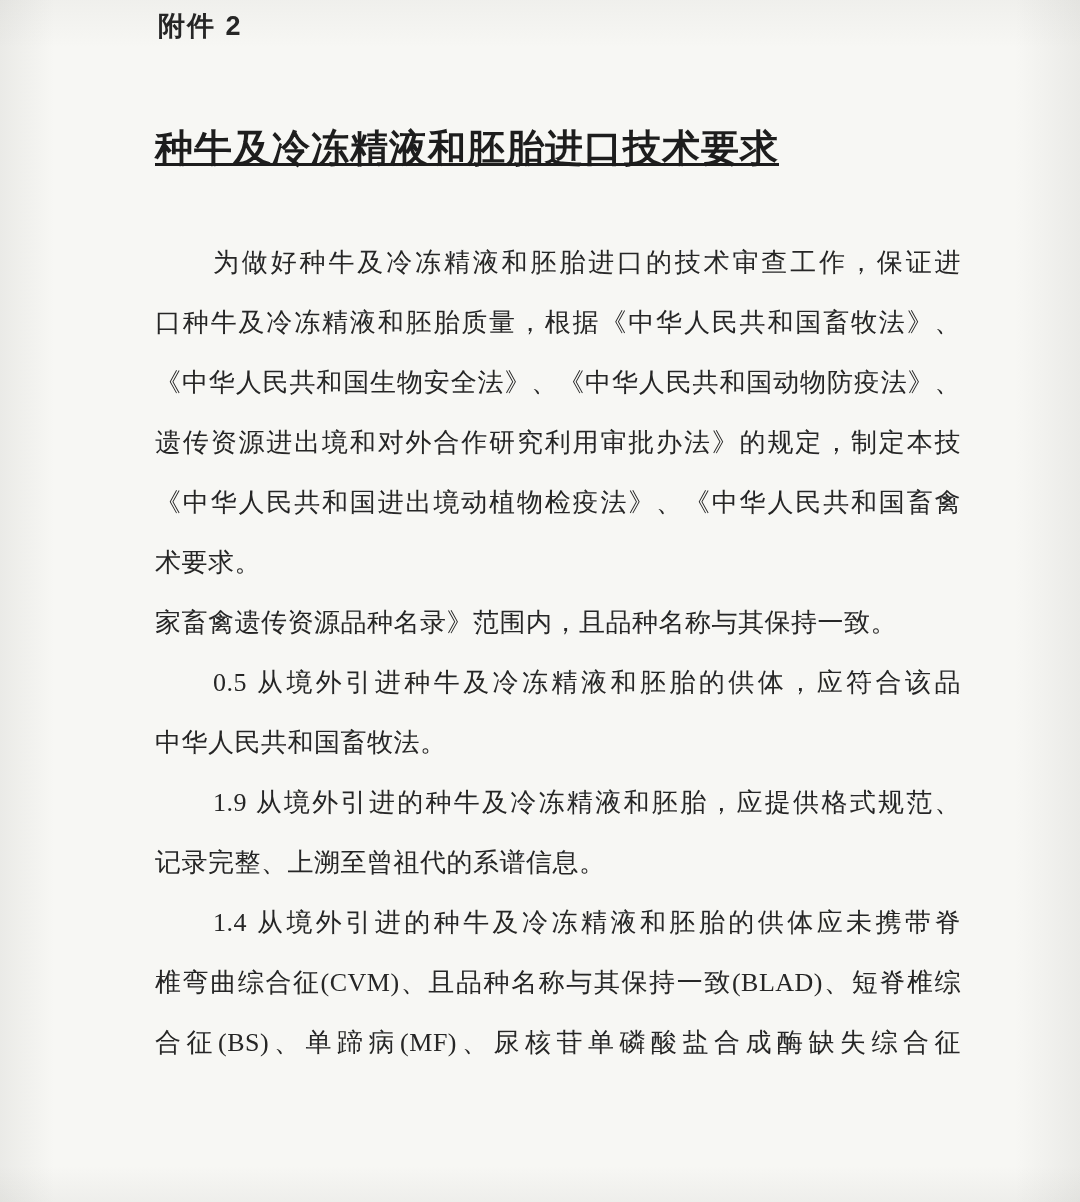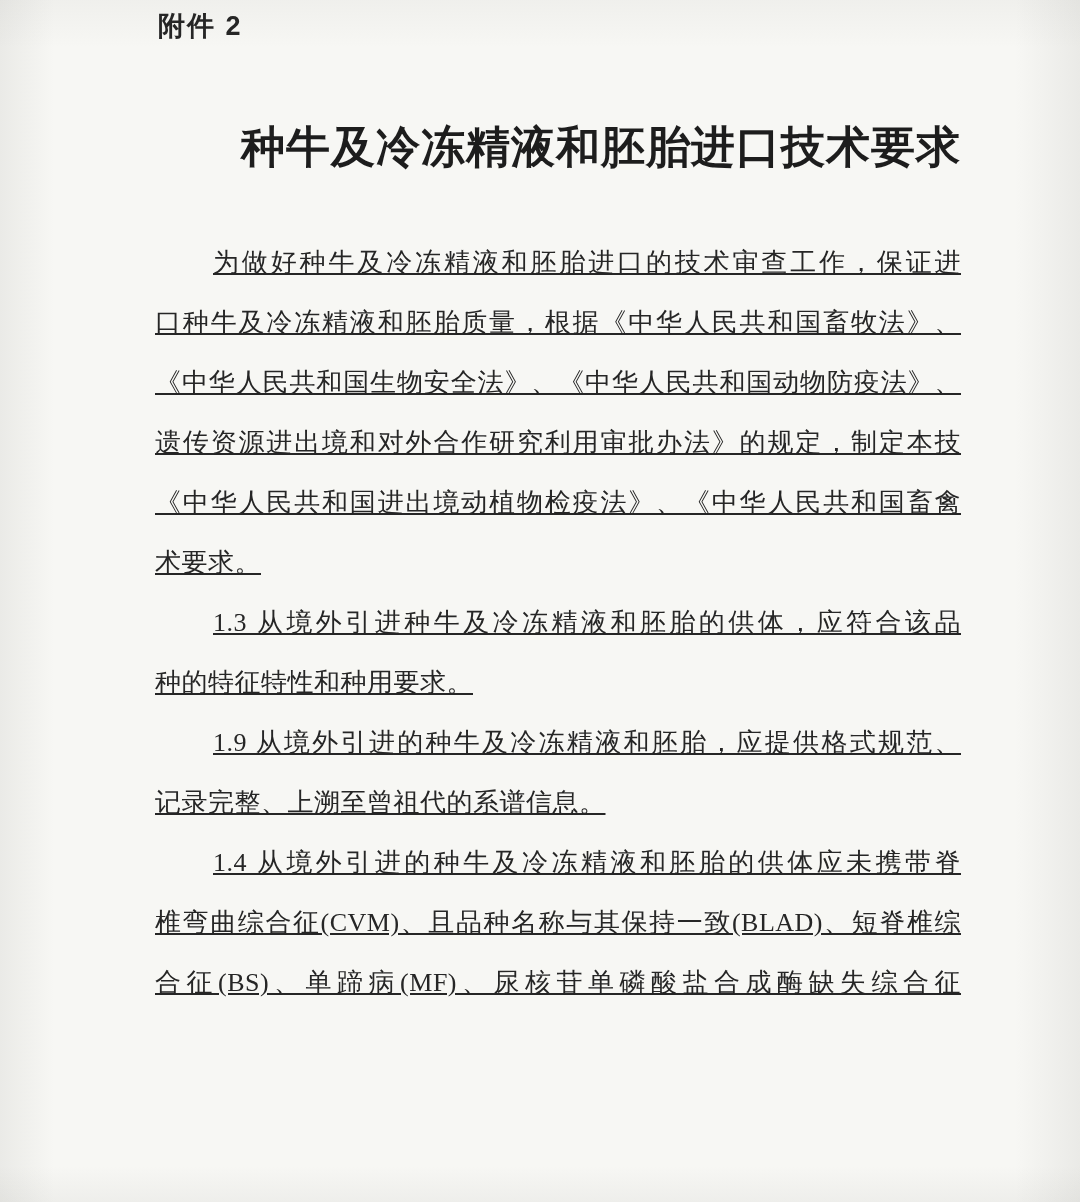--- a/index.html
+++ b/index.html
@@ -37,41 +37,41 @@
     line-height: 36px;
     font-weight: 600;
     letter-spacing: 2px;
   }
   .doc-title {
     position: absolute;
     left: 155px;
     top: 124px;
     width: 806px;
     margin: 0;
-    text-align: right;
-    font-size: 44px;
+    text-align: left;
+    font-size: 38px;
     line-height: 48px;
     font-weight: bold;
     letter-spacing: 1px;
     color: #1d1d1d;
+    text-decoration: underline;
   }
   .doc-body {
     position: absolute;
     left: 155px;
     top: 233px;
     width: 806px;
     font-size: 26px;
     letter-spacing: 0.5px;
   }
   .line {
     height: 60px;
     line-height: 60px;
     white-space: nowrap;
     text-align: left;
-    text-decoration: underline;
   }
   .line.fill {
     white-space: normal;
     text-align: justify;
     text-align-last: justify;
   }
   .line.indent { text-indent: 58px; }
   .line.heading {
     font-family: "Liberation Sans", "DejaVu Sans", sans-serif;
     font-weight: bold;
@@ -84,21 +84,22 @@
 <div class="page">
   <div class="attachment-label">附件 2</div>
   <h1 class="doc-title">种牛及冷冻精液和胚胎进口技术要求</h1>
   <div class="doc-body">
       <div class="line indent fill">为做好种牛及冷冻精液和胚胎进口的技术审查工作，保证进</div>
       <div class="line fill">口种牛及冷冻精液和胚胎质量，根据《中华人民共和国畜牧法》、</div>
       <div class="line fill">《中华人民共和国生物安全法》、《中华人民共和国动物防疫法》、</div>
       <div class="line fill">遗传资源进出境和对外合作研究利用审批办法》的规定，制定本技</div>
       <div class="line fill">《中华人民共和国进出境动植物检疫法》、《中华人民共和国畜禽</div>
       <div class="line">术要求。</div>
-      <div class="line indent fill">1.3 从境外引进种牛及冷冻精液和胚胎的供体，应符合该品</div>
-      <div class="line">种的特征特性和种用要求。</div>
+      <div class="line">家畜禽遗传资源品种名录》范围内，且品种名称与其保持一致。</div>
+      <div class="line indent fill">0.5 从境外引进种牛及冷冻精液和胚胎的供体，应符合该品</div>
+      <div class="line">中华人民共和国畜牧法。</div>
       <div class="line indent fill">1.9 从境外引进的种牛及冷冻精液和胚胎，应提供格式规范、</div>
       <div class="line">记录完整、上溯至曾祖代的系谱信息。</div>
       <div class="line indent fill">1.4 从境外引进的种牛及冷冻精液和胚胎的供体应未携带脊</div>
       <div class="line fill">椎弯曲综合征(CVM)、且品种名称与其保持一致(BLAD)、短脊椎综</div>
       <div class="line fill">合征(BS)、单蹄病(MF)、尿核苷单磷酸盐合成酶缺失综合征</div>
     </div>
 </div>
 
 </body></html>

